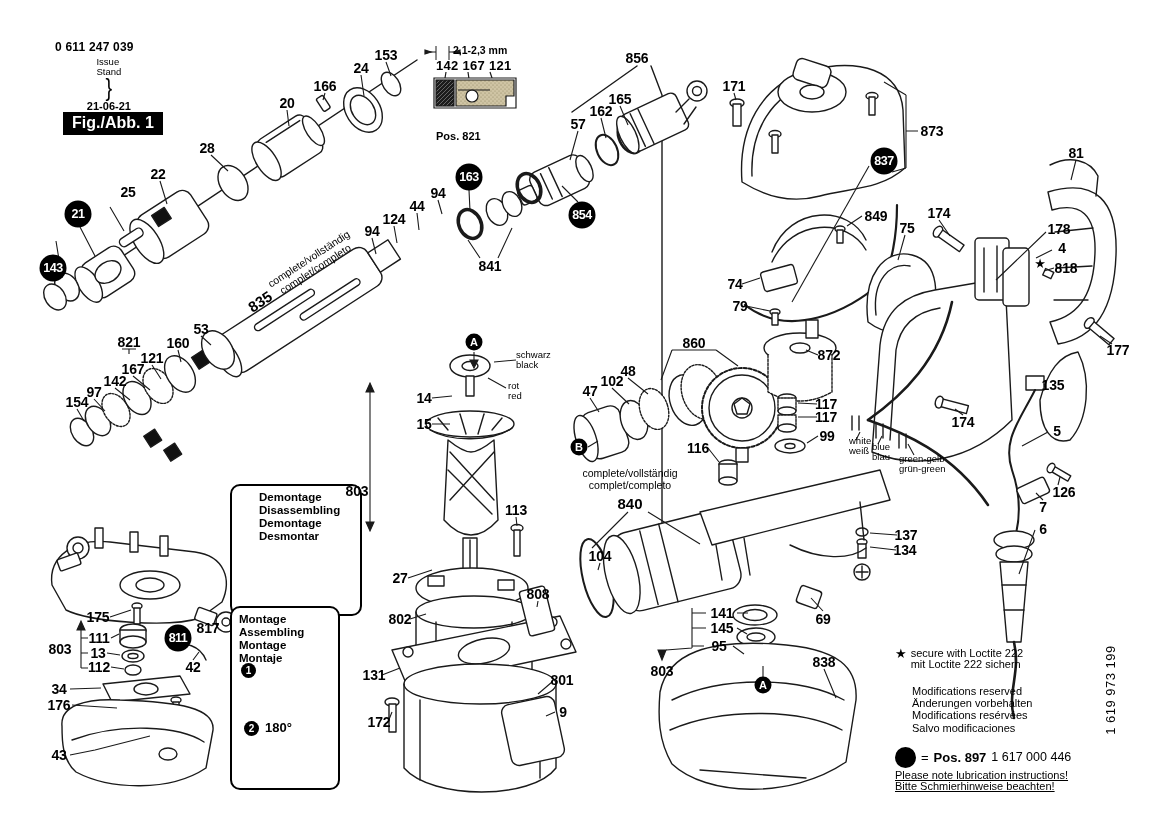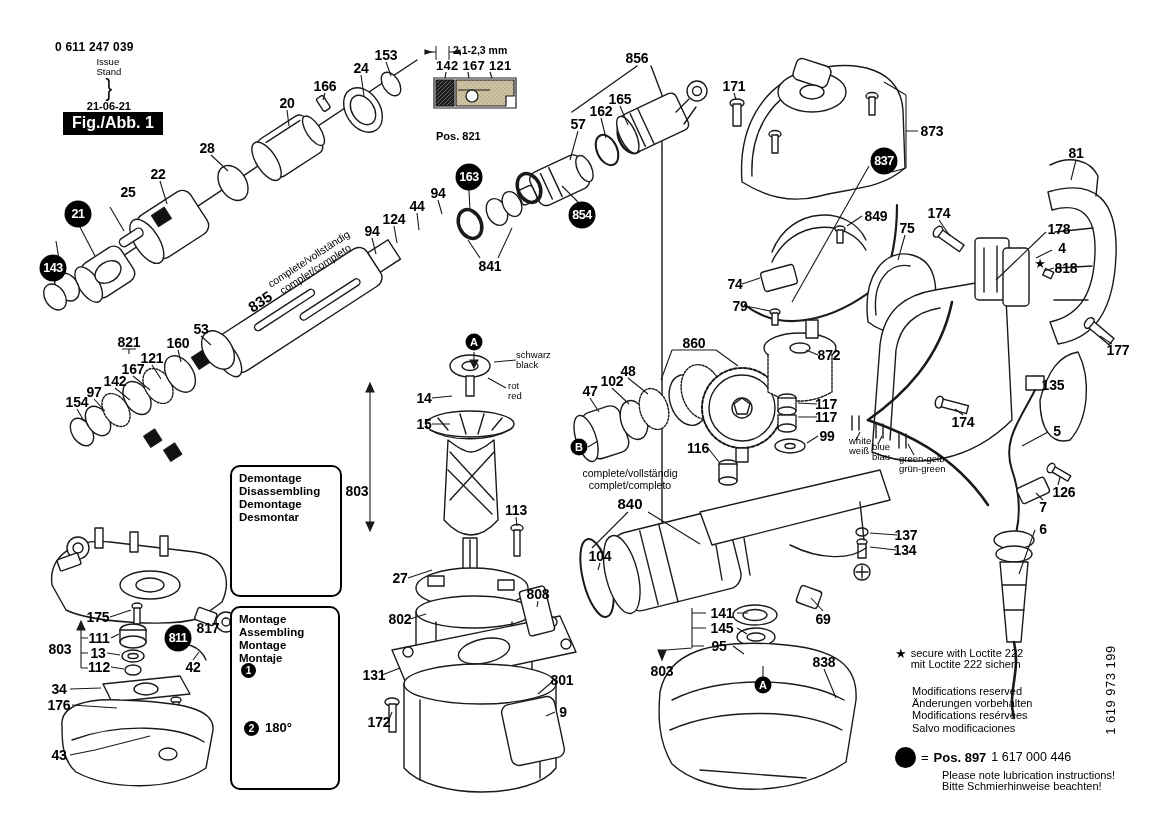--- a/index.html
+++ b/index.html
@@ -30,41 +30,41 @@
   .hdr-date{font-size:11px;font-weight:bold;}
   .fig-box{background:#000;color:#fff;font-weight:bold;font-size:16px;padding:2px 9px 3px 9px;
            margin-left:8px;}
   
   #inset{position:absolute;left:424px;top:42px;width:110px;}
   .inset-dim{font-size:10.5px;font-weight:bold;position:absolute;left:29px;top:2px;}
   .inset-parts{font-size:13px;font-weight:bold;position:absolute;left:12px;top:16px;letter-spacing:.3px;}
   .inset-caption{font-size:11px;font-weight:bold;position:absolute;left:12px;top:74px;margin-top:14px;}
   
   .instr-box{position:absolute;border:2px solid #000;border-radius:10px;background:#fff;}
-  #demontage-box{left:230px;top:465px;width:108px;height:128px;}
+  #demontage-box{left:230px;top:484px;width:108px;height:128px;padding-left:20px;}
   #montage-box{left:230px;top:606px;width:106px;height:180px;}
   .instr-title{font-size:11.5px;font-weight:bold;line-height:1.12;padding:5px 0 0 7px;}
   .step-badge{display:inline-block;background:#000;color:#fff;border-radius:50%;width:15px;height:15px;
               line-height:15px;text-align:center;font-weight:bold;font-size:10px;}
   .angle-text{font-size:13px;font-weight:bold;}
   #montage-step1{position:absolute;left:9px;top:55px;}
   #montage-step2{position:absolute;left:12px;top:113px;}
   #montage-angle{position:absolute;left:33px;top:112px;}
   
   #footnotes{position:absolute;left:895px;top:648px;width:240px;font-size:11px;line-height:1.0;}
   .fn-star-row{display:flex;gap:4px;}
   .fn-star{font-size:13px;line-height:11px;}
   .fn-mods{margin-top:16px;margin-left:17px;line-height:1.02;}
   .fn-mods div{margin-bottom:1px;}
   .fn-pos-row{margin-top:13px;display:flex;align-items:center;gap:5px;}
   .fn-dot{width:21px;height:21px;background:#000;border-radius:50%;flex:0 0 auto;}
   .fn-eq{font-size:13px;}
   .fn-pos{font-size:13px;font-weight:bold;}
   .fn-posnum{font-size:12.5px;}
-  .fn-lub{margin-left:47px;margin-top:2px;line-height:1.05;}
+  .fn-lub{margin-top:2px;line-height:1.05;text-decoration:underline;}
   #doc-number{position:absolute;left:1110px;top:690px;transform:translate(-50%,-50%) rotate(-90deg);
               font-size:13px;letter-spacing:.5px;white-space:nowrap;}
 </style>
 </head>
 <body>
 
 <div id="stage">
 
   <svg width="1169" height="826" viewBox="0 0 1169 826">
     <defs>

